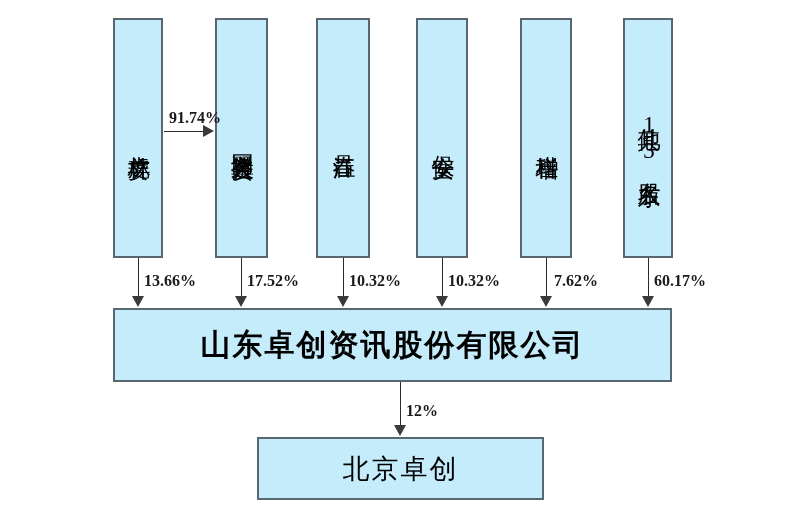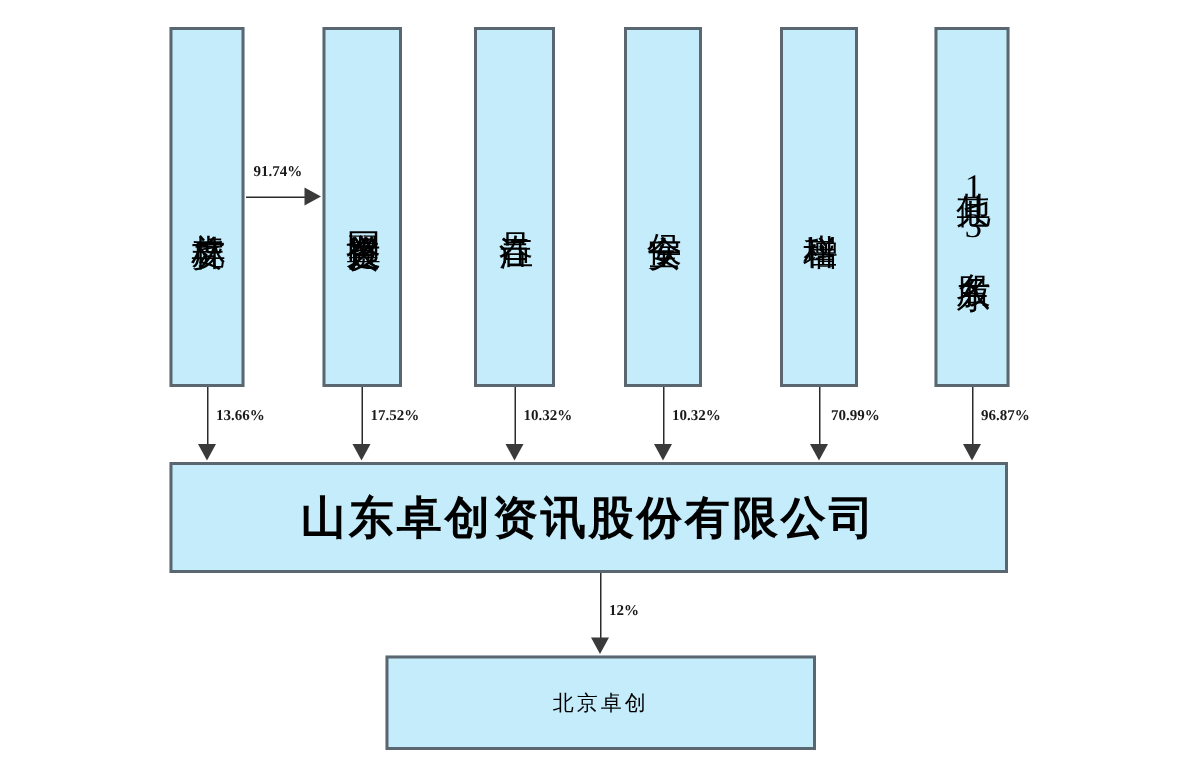--- a/index.html
+++ b/index.html
@@ -41,21 +41,21 @@
     text-orientation: upright;
     white-space: pre-line;
     text-align: center;
   }
   .node.company {
     font-size: 30px;
     font-weight: bold;
     letter-spacing: 2px;
   }
   .node.sub {
-    font-size: 14px;
+    font-size: 27px;
     letter-spacing: 2px;
   }
 
   
   .vline {
     position: absolute;
     width: 0;
     border-left: 1.6px solid #2b2b2b;
   }
   .hline {
@@ -75,21 +75,21 @@
     width: 0; height: 0;
     border-top: 6px solid transparent;
     border-bottom: 6px solid transparent;
     border-left: 11px solid #3a3a3a;
   }
 
   
   .edge-label {
     position: absolute;
     font-family: "Liberation Serif", "DejaVu Serif", serif;
-    font-size: 10px;
+    font-size: 16px;
     font-weight: bold;
     color: #1a1a1a;
     white-space: nowrap;
     letter-spacing: 0px;
   }
 </style>
 </head>
 <body>
 
 <div id="canvas">
@@ -133,25 +133,25 @@
   <div class="vline" style="left:343px; top:258px; height:39px;"></div>
   <div class="arrowdown" style="left:337px; top:296px;"></div>
   <div class="edge-label" style="left:349px; top:272px;">10.32%</div>
 
   <div class="vline" style="left:442px; top:258px; height:39px;"></div>
   <div class="arrowdown" style="left:436px; top:296px;"></div>
   <div class="edge-label" style="left:448px; top:272px;">10.32%</div>
 
   <div class="vline" style="left:546px; top:258px; height:39px;"></div>
   <div class="arrowdown" style="left:540px; top:296px;"></div>
-  <div class="edge-label" style="left:554px; top:272px;">70.99%</div>
+  <div class="edge-label" style="left:554px; top:272px;">7.62%</div>
 
   <div class="vline" style="left:648px; top:258px; height:39px;"></div>
   <div class="arrowdown" style="left:642px; top:296px;"></div>
-  <div class="edge-label" style="left:654px; top:272px;">96.87%</div>
+  <div class="edge-label" style="left:654px; top:272px;">60.17%</div>
 
   <div class="node company" style="left:113px; top:308px; width:559px; height:74px;">
     <span>山东卓创资讯股份有限公司</span>
   </div>
 
   <div class="vline" style="left:400px; top:382px; height:44px;"></div>
   <div class="arrowdown" style="left:394px; top:425px;"></div>
   <div class="edge-label" style="left:406px; top:402px;">12%</div>
 
   <div class="node sub" style="left:257px; top:437px; width:287px; height:63px;">

